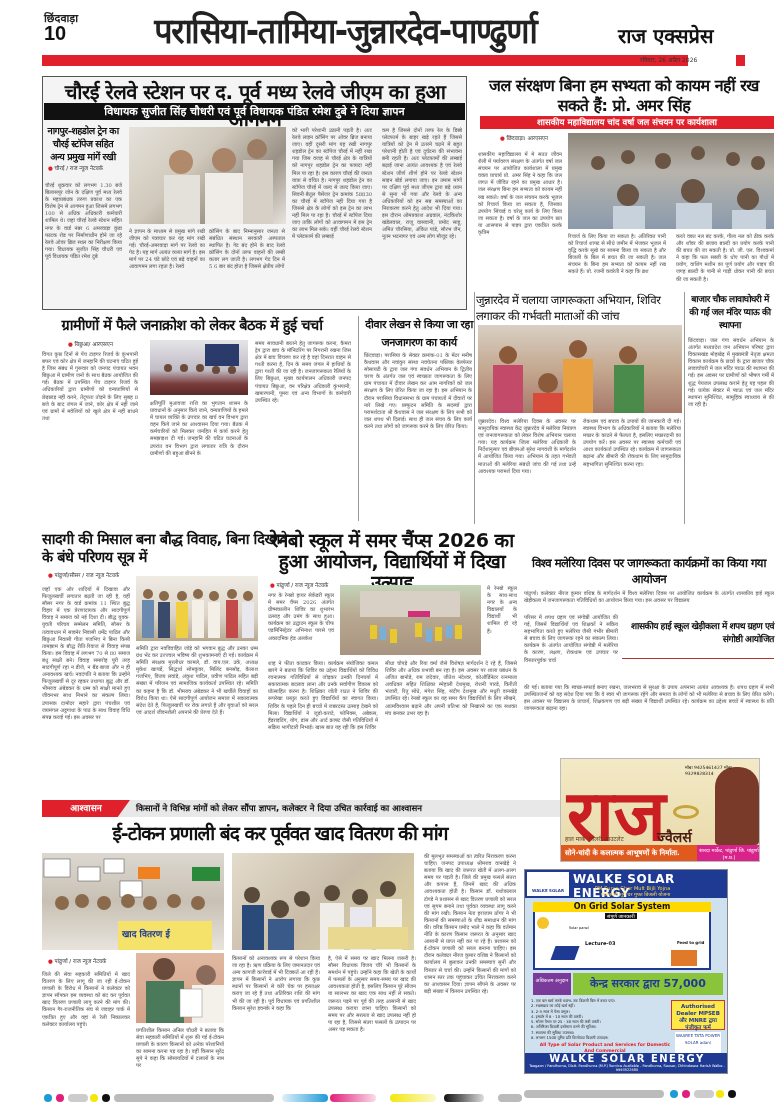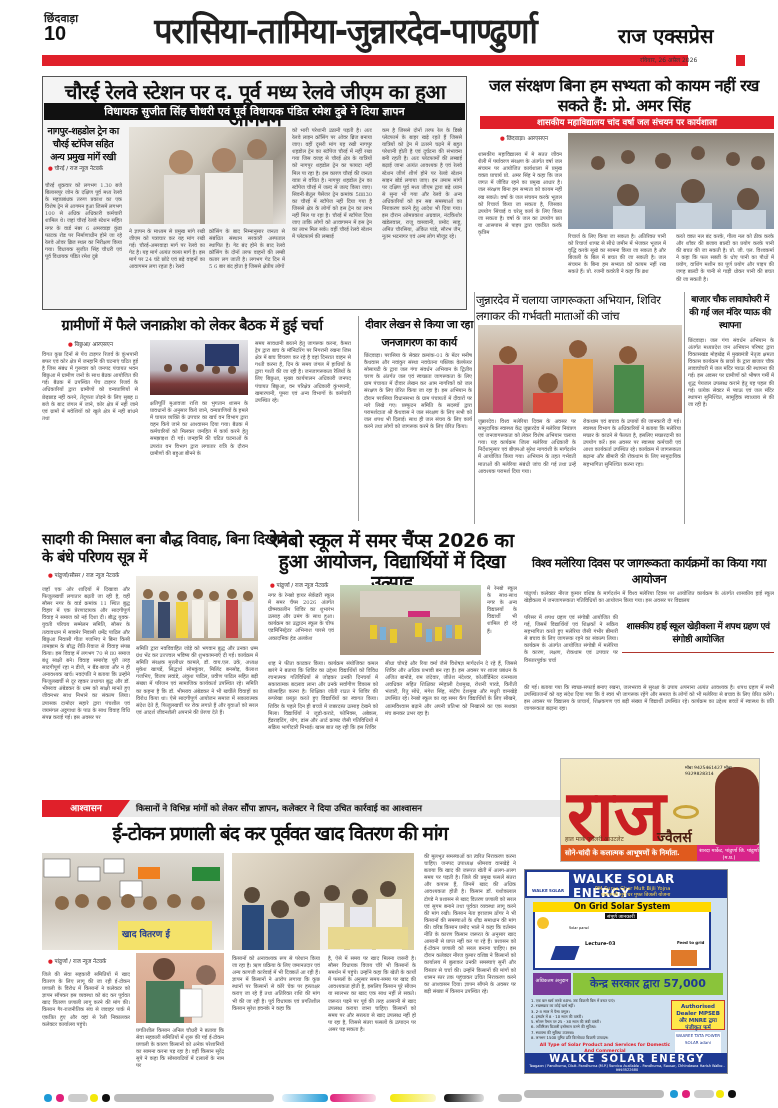--- a/index.html
+++ b/index.html
@@ -81,21 +81,21 @@
   #s8-col1 { left: 268px; top: 592px; width: 66px; height: 64px; }
   #s8-photo { left: 340px; top: 585px; width: 141px; height: 70px; }
   #s8-col2 { left: 487px; top: 585px; width: 30px; height: 70px; }
   #s8-col3 { left: 268px; top: 660px; width: 110px; height: 83px; }
   #s8-col4 { left: 385px; top: 660px; width: 132px; height: 83px; }
 
   
   #s9-headline { left: 524px; top: 555px; width: 250px; font-size: 11.5px; line-height: 16px; text-align: center; }
   #s9-intro { left: 524px; top: 590px; width: 250px; height: 22px; }
   #s9-col { left: 524px; top: 614px; width: 94px; height: 130px; }
-  #s9-sub { left: 622px; top: 620px; width: 152px; font-size: 9px; line-height: 13px; text-align: center; border-bottom: 1.5px solid #b0362e; padding-bottom: 6px; }
+  #s9-sub { left: 622px; top: 620px; width: 152px; font-size: 9px; line-height: 13px; text-align: right; border-bottom: 1.5px solid #b0362e; padding-bottom: 12px; }
   #s9-tail { left: 524px; top: 684px; width: 250px; height: 60px; }
 
   
   #kisan-bar { left: 42px; top: 800px; width: 690px; height: 17px; background: #e8e8e8; }
   #kisan-tag { left: 42px; top: 800px; width: 88px; height: 17px; background: #e0202a; clip-path: polygon(0 0, 100% 0, 86% 100%, 0 100%); color: #fff; font-size: 9px; font-weight: bold; text-align: center; line-height: 17px; }
   #kisan-strap { left: 136px; top: 800px; width: 380px; font-size: 8.5px; line-height: 17px; font-weight: bold; color: #111; }
   #kisan-headline { left: 42px; top: 820px; width: 476px; font-size: 19px; text-align: center; letter-spacing: -1px; }
   #kisan-photo1 { left: 42px; top: 853px; width: 182px; height: 97px; }
   #kisan-photo2 { left: 232px; top: 853px; width: 182px; height: 97px; }
   #kisan-dateline { left: 48px; top: 957px; }

